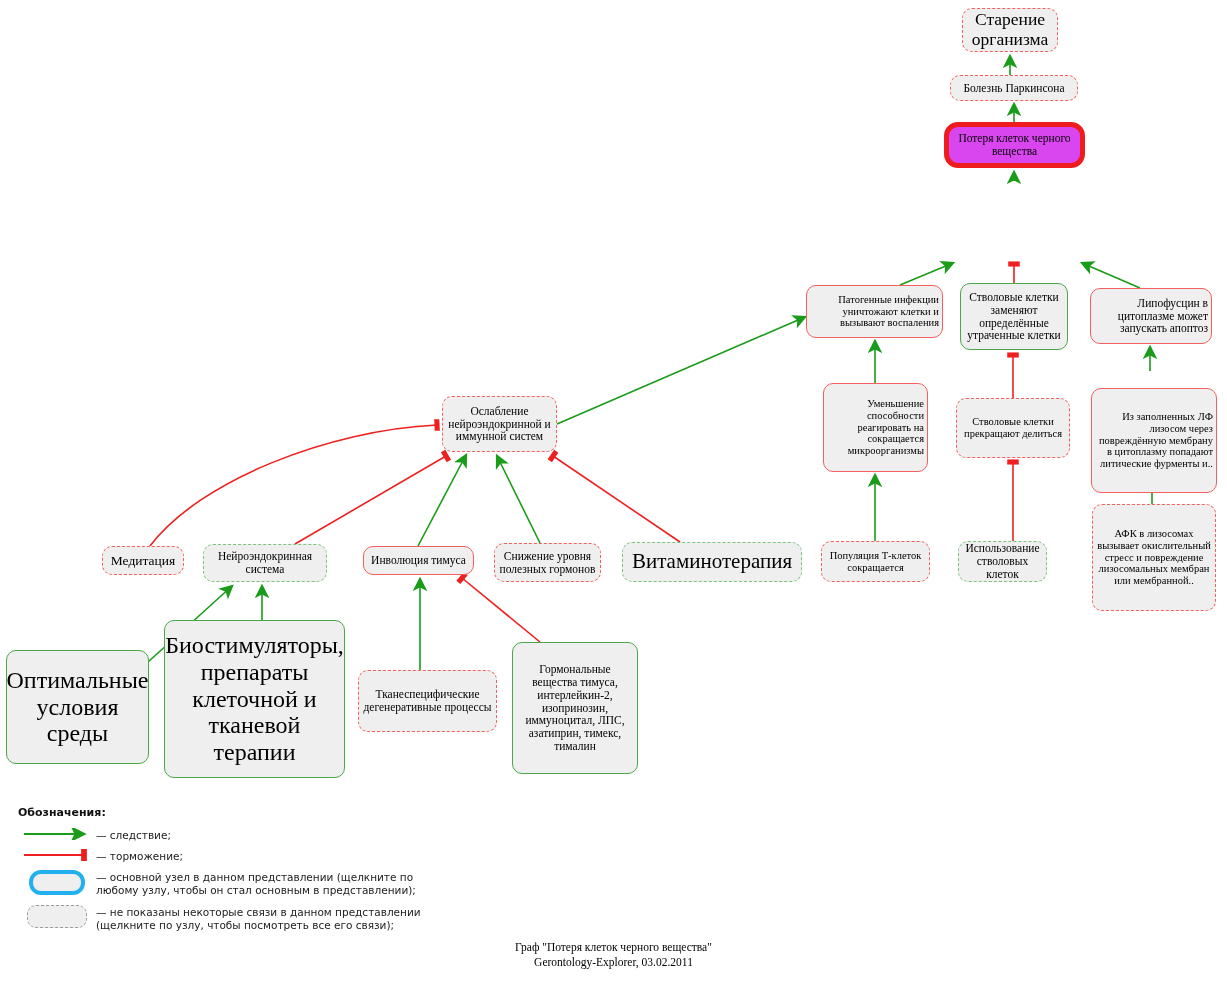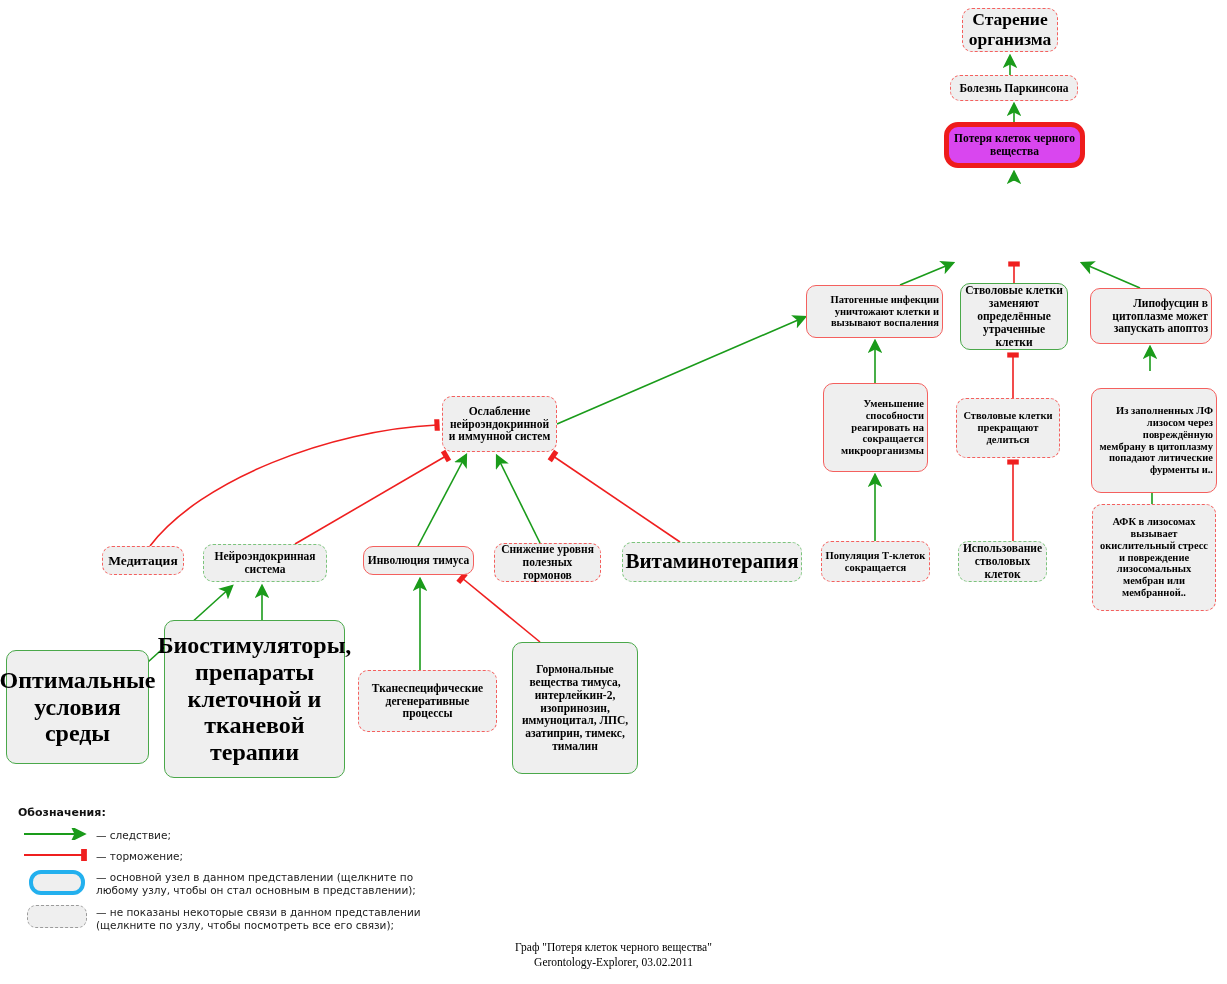--- a/index.html
+++ b/index.html
@@ -4,21 +4,21 @@
 <style>
   html,body{margin:0;padding:0;background:#ffffff;}
   body{width:1227px;height:984px;position:relative;overflow:hidden;
        font-family:"Liberation Serif",serif;color:#000;}
   #canvas{position:absolute;left:0;top:0;width:1227px;height:984px;}
   svg.edges{position:absolute;left:0;top:0;width:1227px;height:984px;pointer-events:none;}
 
   .node{position:absolute;box-sizing:border-box;background:#efefef;
         border-radius:10px;display:flex;align-items:center;justify-content:center;
         text-align:center;line-height:1.12;z-index:3;}
-  .node span{display:block;padding:0 3px;font-weight:bold;}
+  .node span{display:block;padding:0 3px;}
 
   .b-red-solid{border:1.6px solid #f4605e;text-align:right;}
   .b-red-dash{border:1.6px dashed #f4605e;}
   .b-green-solid{border:1.6px solid #4aa84a;}
   .b-green-dash{border:1.6px dashed #7cc47c;}
 
   .focus{border:5px solid #ee1c1c;border-radius:14px;background:#d946ef;
          box-shadow:0 0 0 0 #fff;}
   .fs10{font-size:10.5px;}
   .fs11{font-size:11.5px;}
@@ -111,21 +111,21 @@
     </div>
 
   <div class="node b-red-solid fs11" style="left:1090px;top:288px;width:122px;height:56px;">
     <span>Липофусцин в цитоплазме может запускать апоптоз</span>
     </div>
 
   <div class="node b-red-solid fs10" style="left:823px;top:383px;width:105px;height:89px;">
     <span>Уменьшение способности реагировать на сокращается микроорганизмы</span>
     </div>
 
-  <div class="node b-red-dash fs10" style="left:956px;top:398px;width:104px;height:60px;align-items:center;">
+  <div class="node b-red-dash fs10" style="left:956px;top:398px;width:114px;height:60px;align-items:center;">
     <span>Стволовые клетки прекращают делиться</span>
     </div>
 
   <div class="node b-red-solid fs10 overflowy" style="left:1091px;top:388px;width:126px;height:105px;">
     <span>Из заполненных ЛФ лизосом через повреждённую мембрану в цитоплазму попадают литические фурменты и..</span>
     </div>
 
   <div class="node b-red-dash fs11" style="left:442px;top:396px;width:115px;height:56px;">
     <span>Ослабление нейроэндокринной и иммунной систем</span>
     </div>

